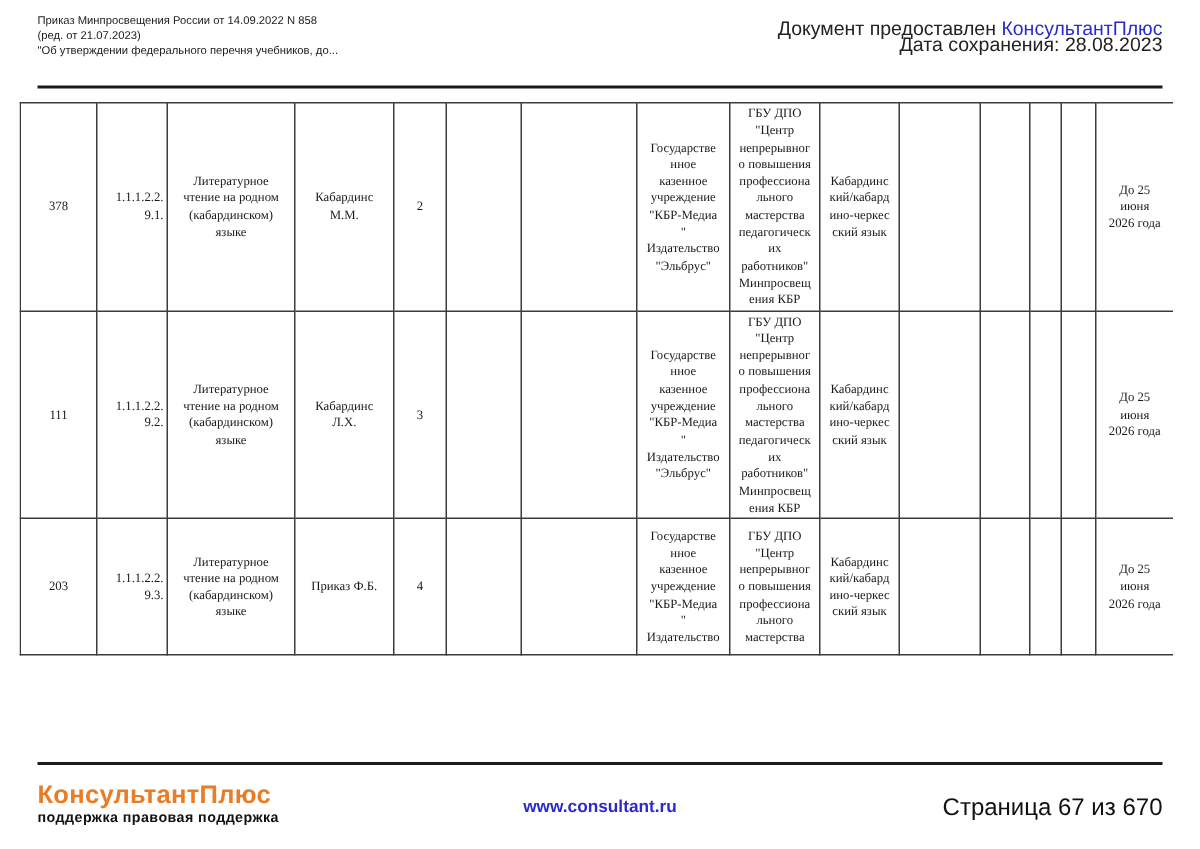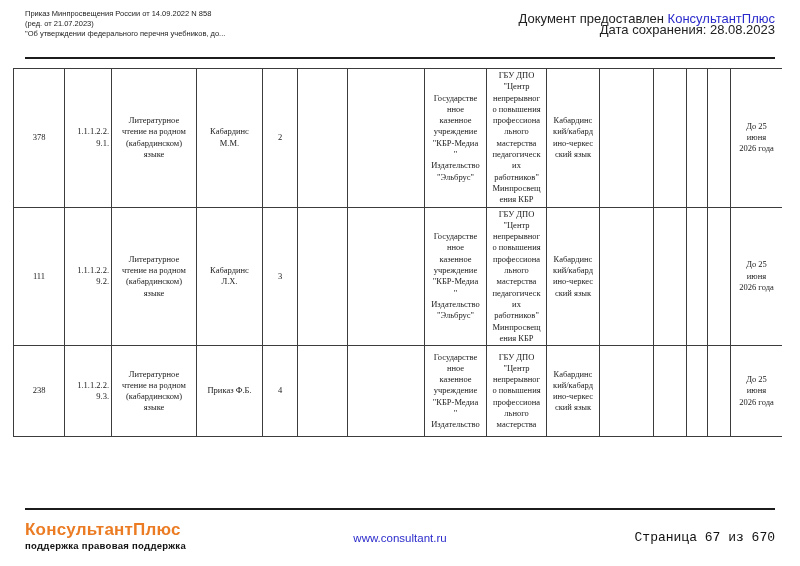--- a/index.html
+++ b/index.html
@@ -35,22 +35,22 @@
   tr.row-a{height:137px;}
   tr.row-b{height:138px;}
   tr.row-c{height:91px;}
   
   .footer-logo{position:absolute;left:25px;top:520px;}
   .logo-title{
     color:var(--brand-orange,#eb7c24);font-weight:bold;font-size:17px;line-height:20px;letter-spacing:0.2px;
   }
   .logo-sub{font-weight:bold;font-size:9.5px;line-height:11px;color:#111;letter-spacing:0.3px;}
   .footer-site{position:absolute;left:0;top:528px;width:800px;text-align:center;}
-  .footer-site a{font-weight:normal;font-size:11.5px;color:var(--link-blue,#2b2bcc);text-decoration:none;}
-  .footer-page{position:absolute;right:25px;top:530px;font-size:13px;color:#111;font-family:Liberation Mono, monospace;}
+  .footer-site a{font-weight:bold;font-size:11.5px;color:var(--link-blue,#2b2bcc);text-decoration:none;}
+  .footer-page{position:absolute;right:25px;top:530px;font-size:16px;color:#111;}
 </style>
 </head>
 <body>
 
 <div class="header-left">
   <div>Приказ Минпросвещения России от 14.09.2022 N 858</div>
   <div>(ред. от 21.07.2023)</div>
   <div>"Об утверждении федерального перечня учебников, до...</div>
 </div>
 
@@ -165,21 +165,21 @@
 ский язык</td>
           <td></td>
           <td></td>
           <td></td>
           <td></td>
           <td>До 25
 июня
 2026 года</td>
         </tr>
         <tr class="row-c">
-          <td>238</td>
+          <td>203</td>
           <td class="col-fpu">1.1.1.2.2.
 9.3.</td>
           <td>Литературное
 чтение на родном
 (кабардинском)
 языке</td>
           <td>Приказ Ф.Б.</td>
           <td>4</td>
           <td></td>
           <td></td>

